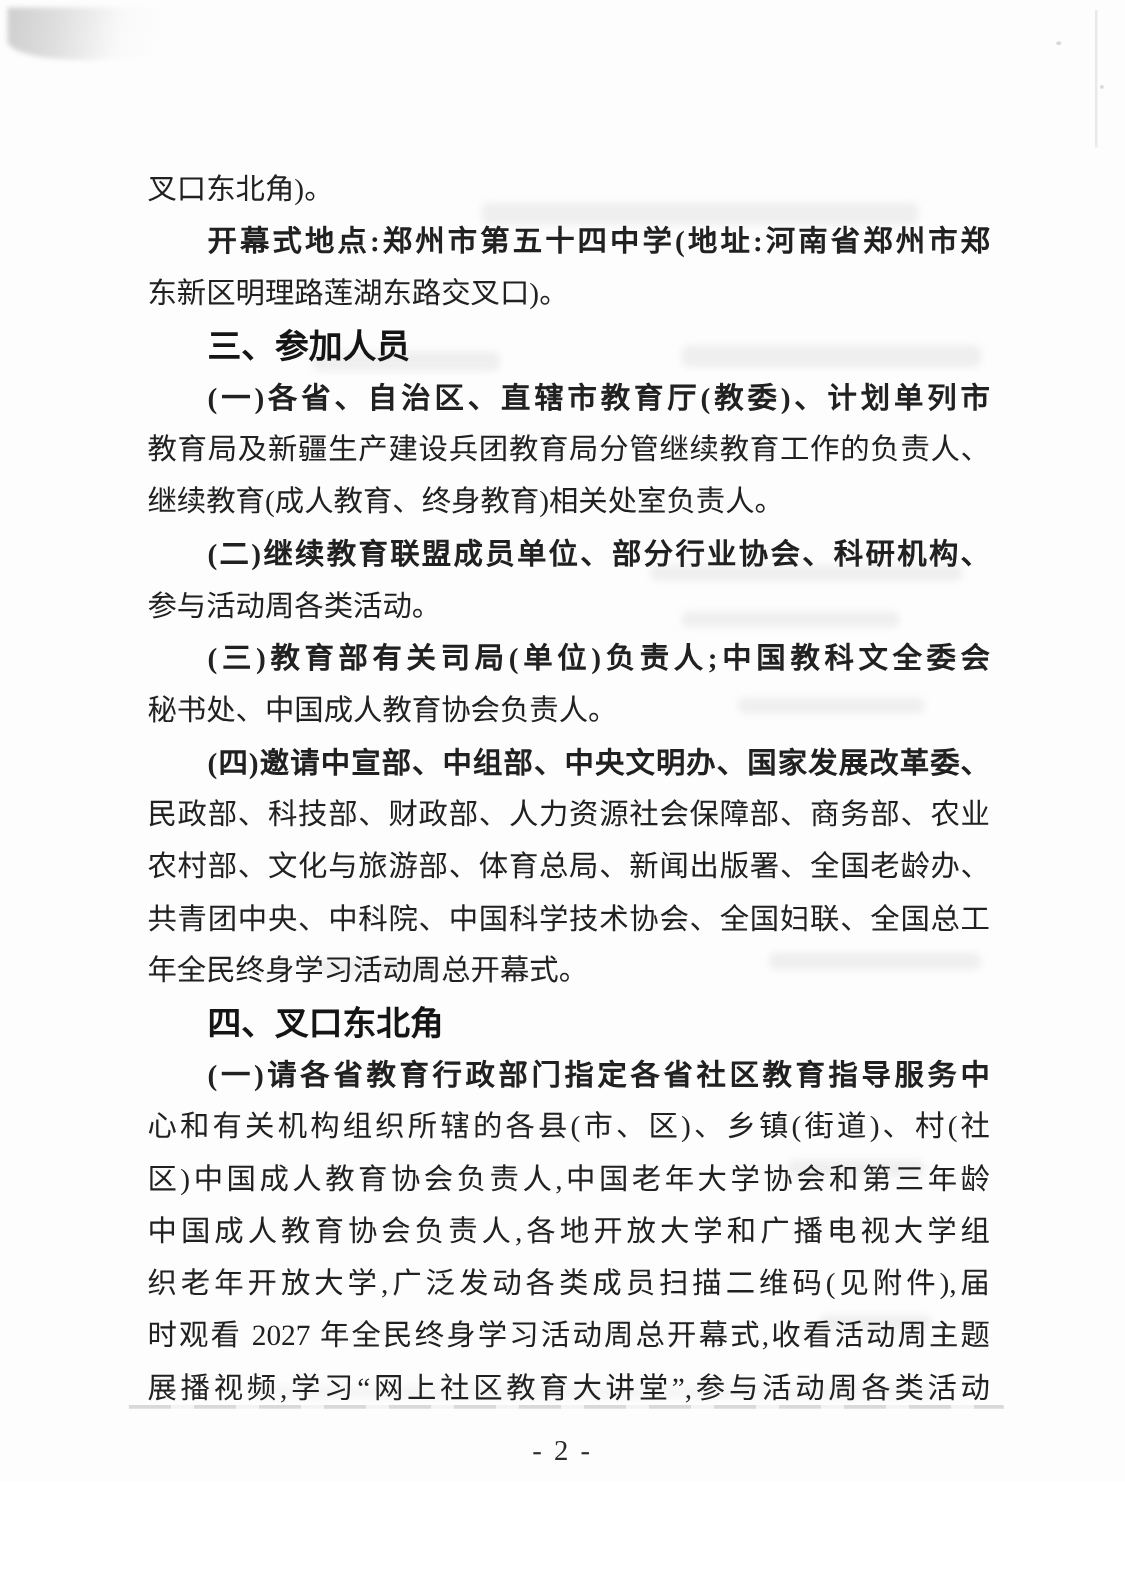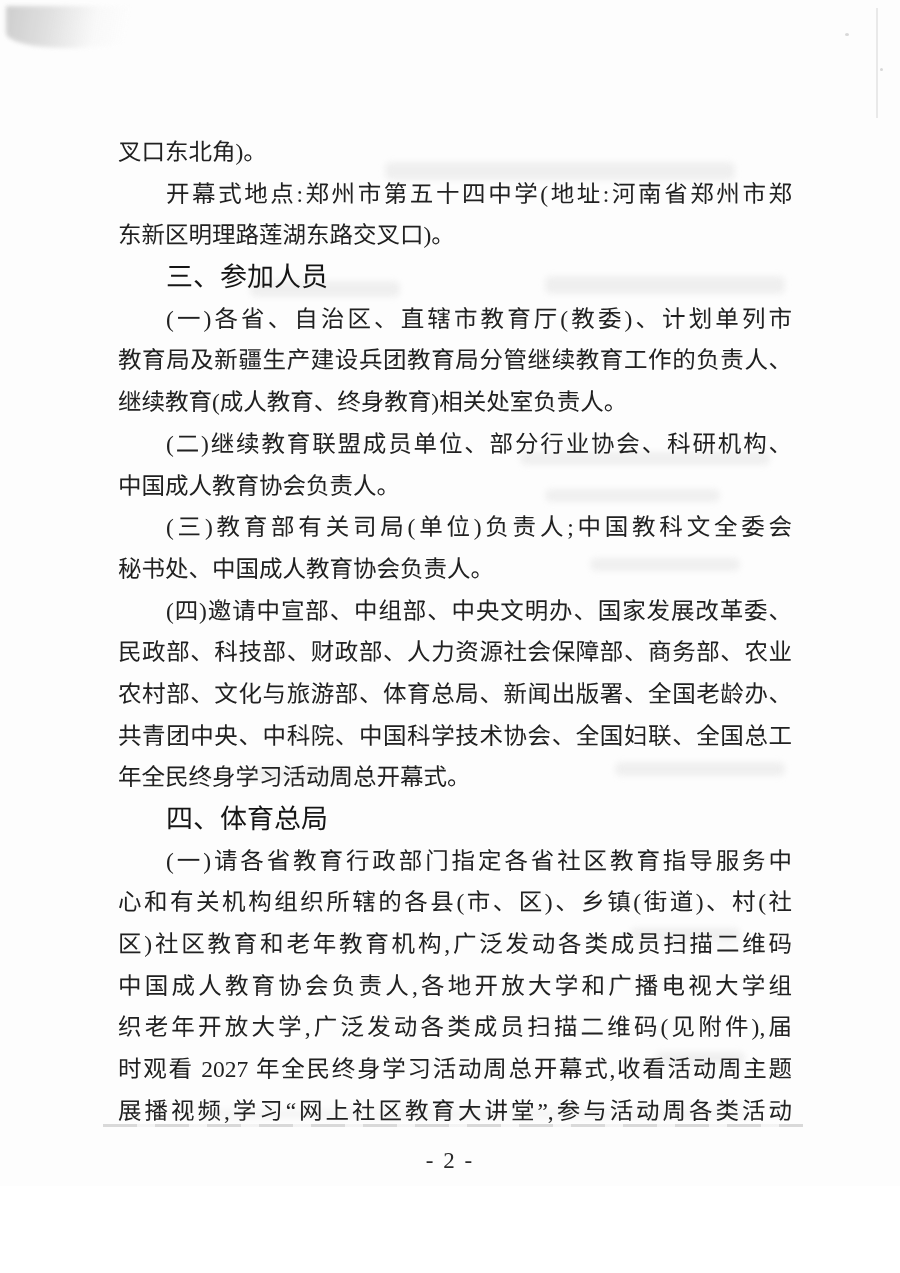--- a/index.html
+++ b/index.html
@@ -31,24 +31,25 @@
     text-align: justify;
     text-align-last: justify;
     white-space: normal;
   }
   .line.no-justify {
     text-align: left;
     text-align-last: left;
   }
   .line.indent {
     text-indent: 48px;
+    font-weight: bold;
   }
   .line.heading {
     font-family: "Liberation Sans", sans-serif;
-    font-weight: 400;
+    font-weight: 700;
     font-size: 27px;
     color: #151515;
     text-align: left;
     text-align-last: left;
     text-indent: 48px;
   }
   .page-number {
     position: absolute;
     top: 1148px;
     left: 0;
@@ -142,32 +143,32 @@
 
   <div class="content" id="doc-body">
       <div class="line no-justify">叉口东北角)。</div>
       <div class="line indent">开幕式地点:郑州市第五十四中学(地址:河南省郑州市郑</div>
       <div class="line no-justify">东新区明理路莲湖东路交叉口)。</div>
       <div class="line heading indent">三、参加人员</div>
       <div class="line indent">(一)各省、自治区、直辖市教育厅(教委)、计划单列市</div>
       <div class="line">教育局及新疆生产建设兵团教育局分管继续教育工作的负责人、</div>
       <div class="line no-justify">继续教育(成人教育、终身教育)相关处室负责人。</div>
       <div class="line indent">(二)继续教育联盟成员单位、部分行业协会、科研机构、</div>
-      <div class="line no-justify">中国成人教育协会负责人。</div>
+      <div class="line no-justify">参与活动周各类活动。</div>
       <div class="line indent">(三)教育部有关司局(单位)负责人;中国教科文全委会</div>
       <div class="line no-justify">秘书处、中国成人教育协会负责人。</div>
       <div class="line indent">(四)邀请中宣部、中组部、中央文明办、国家发展改革委、</div>
       <div class="line">民政部、科技部、财政部、人力资源社会保障部、商务部、农业</div>
       <div class="line">农村部、文化与旅游部、体育总局、新闻出版署、全国老龄办、</div>
       <div class="line">共青团中央、中科院、中国科学技术协会、全国妇联、全国总工</div>
       <div class="line no-justify">年全民终身学习活动周总开幕式。</div>
-      <div class="line heading indent">四、体育总局</div>
+      <div class="line heading indent">四、叉口东北角</div>
       <div class="line indent">(一)请各省教育行政部门指定各省社区教育指导服务中</div>
       <div class="line">心和有关机构组织所辖的各县(市、区)、乡镇(街道)、村(社</div>
-      <div class="line">区)社区教育和老年教育机构,广泛发动各类成员扫描二维码</div>
+      <div class="line">区)中国成人教育协会负责人,中国老年大学协会和第三年龄</div>
       <div class="line">中国成人教育协会负责人,各地开放大学和广播电视大学组</div>
       <div class="line">织老年开放大学,广泛发动各类成员扫描二维码(见附件),届</div>
       <div class="line">时观看 2027 年全民终身学习活动周总开幕式,收看活动周主题</div>
       <div class="line">展播视频,学习“网上社区教育大讲堂”,参与活动周各类活动</div>
     </div>
 
   <div class="page-number">- 2 -</div>
 
 </div>
 

